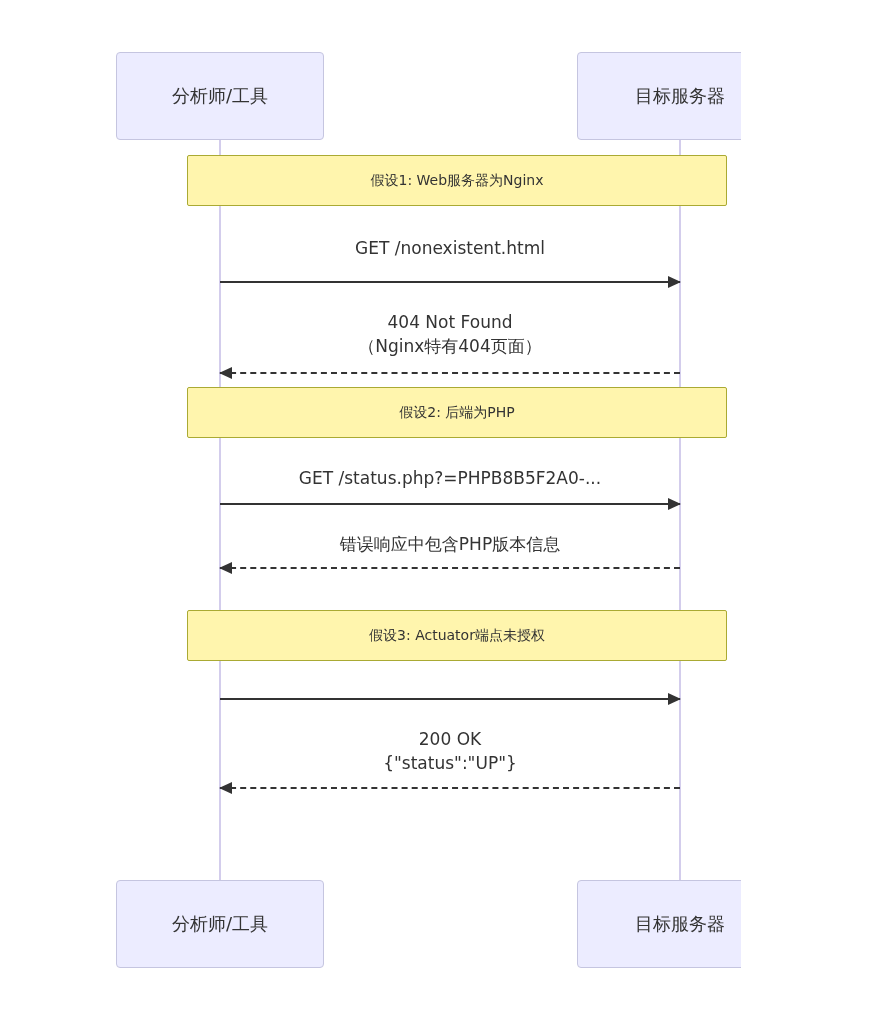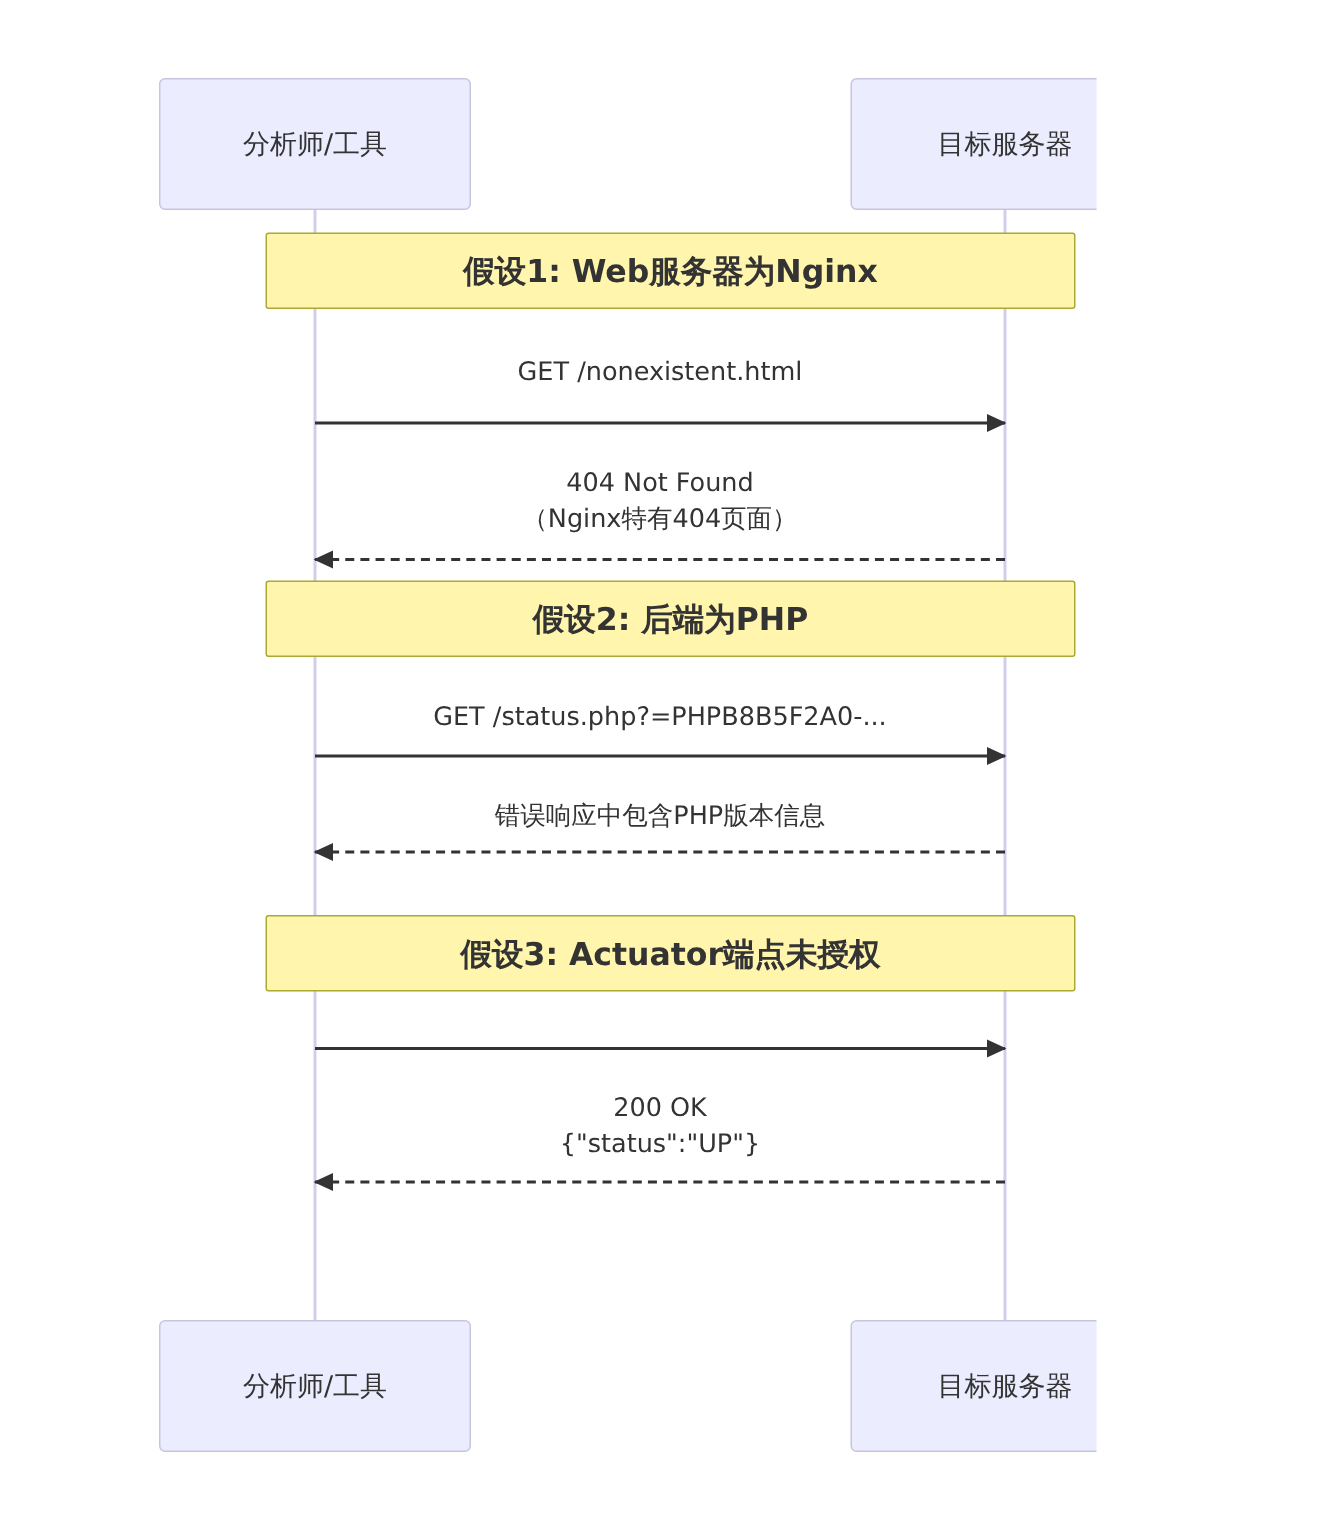--- a/index.html
+++ b/index.html
@@ -4,20 +4,21 @@
 <style>
   html, body { margin: 0; padding: 0; background: #fff; }
   .canvas {
     position: relative;
     width: 731px;
     height: 1024px;
     background: var(--background, #ffffff);
     font-family: "DejaVu Sans", "Liberation Sans", sans-serif;
     color: var(--text, #333333);
     overflow: hidden;
+    margin-left: 10px;
   }
   .lifeline {
     position: absolute;
     width: 2px;
     top: 140px;
     height: 741px;
     background: var(--lifeline, #d3cdec);
   }
   .actor {
     position: absolute;
@@ -35,23 +36,22 @@
     position: absolute;
     left: 177px;
     width: 540px;
     height: 51px;
     background: var(--note-fill, #fff5ad);
     border: 1px solid var(--note-border, #aaaa33);
     border-radius: 2px;
     display: flex;
     align-items: center;
     justify-content: center;
-    font-size: 21px;
+    font-size: 14px;
     box-sizing: border-box;
-    font-weight: bold;
   }
   .msg-label {
     position: absolute;
     left: 210px;
     width: 460px;
     text-align: center;
     font-size: 17px;
     line-height: 24px;
   }
   .arrow {

